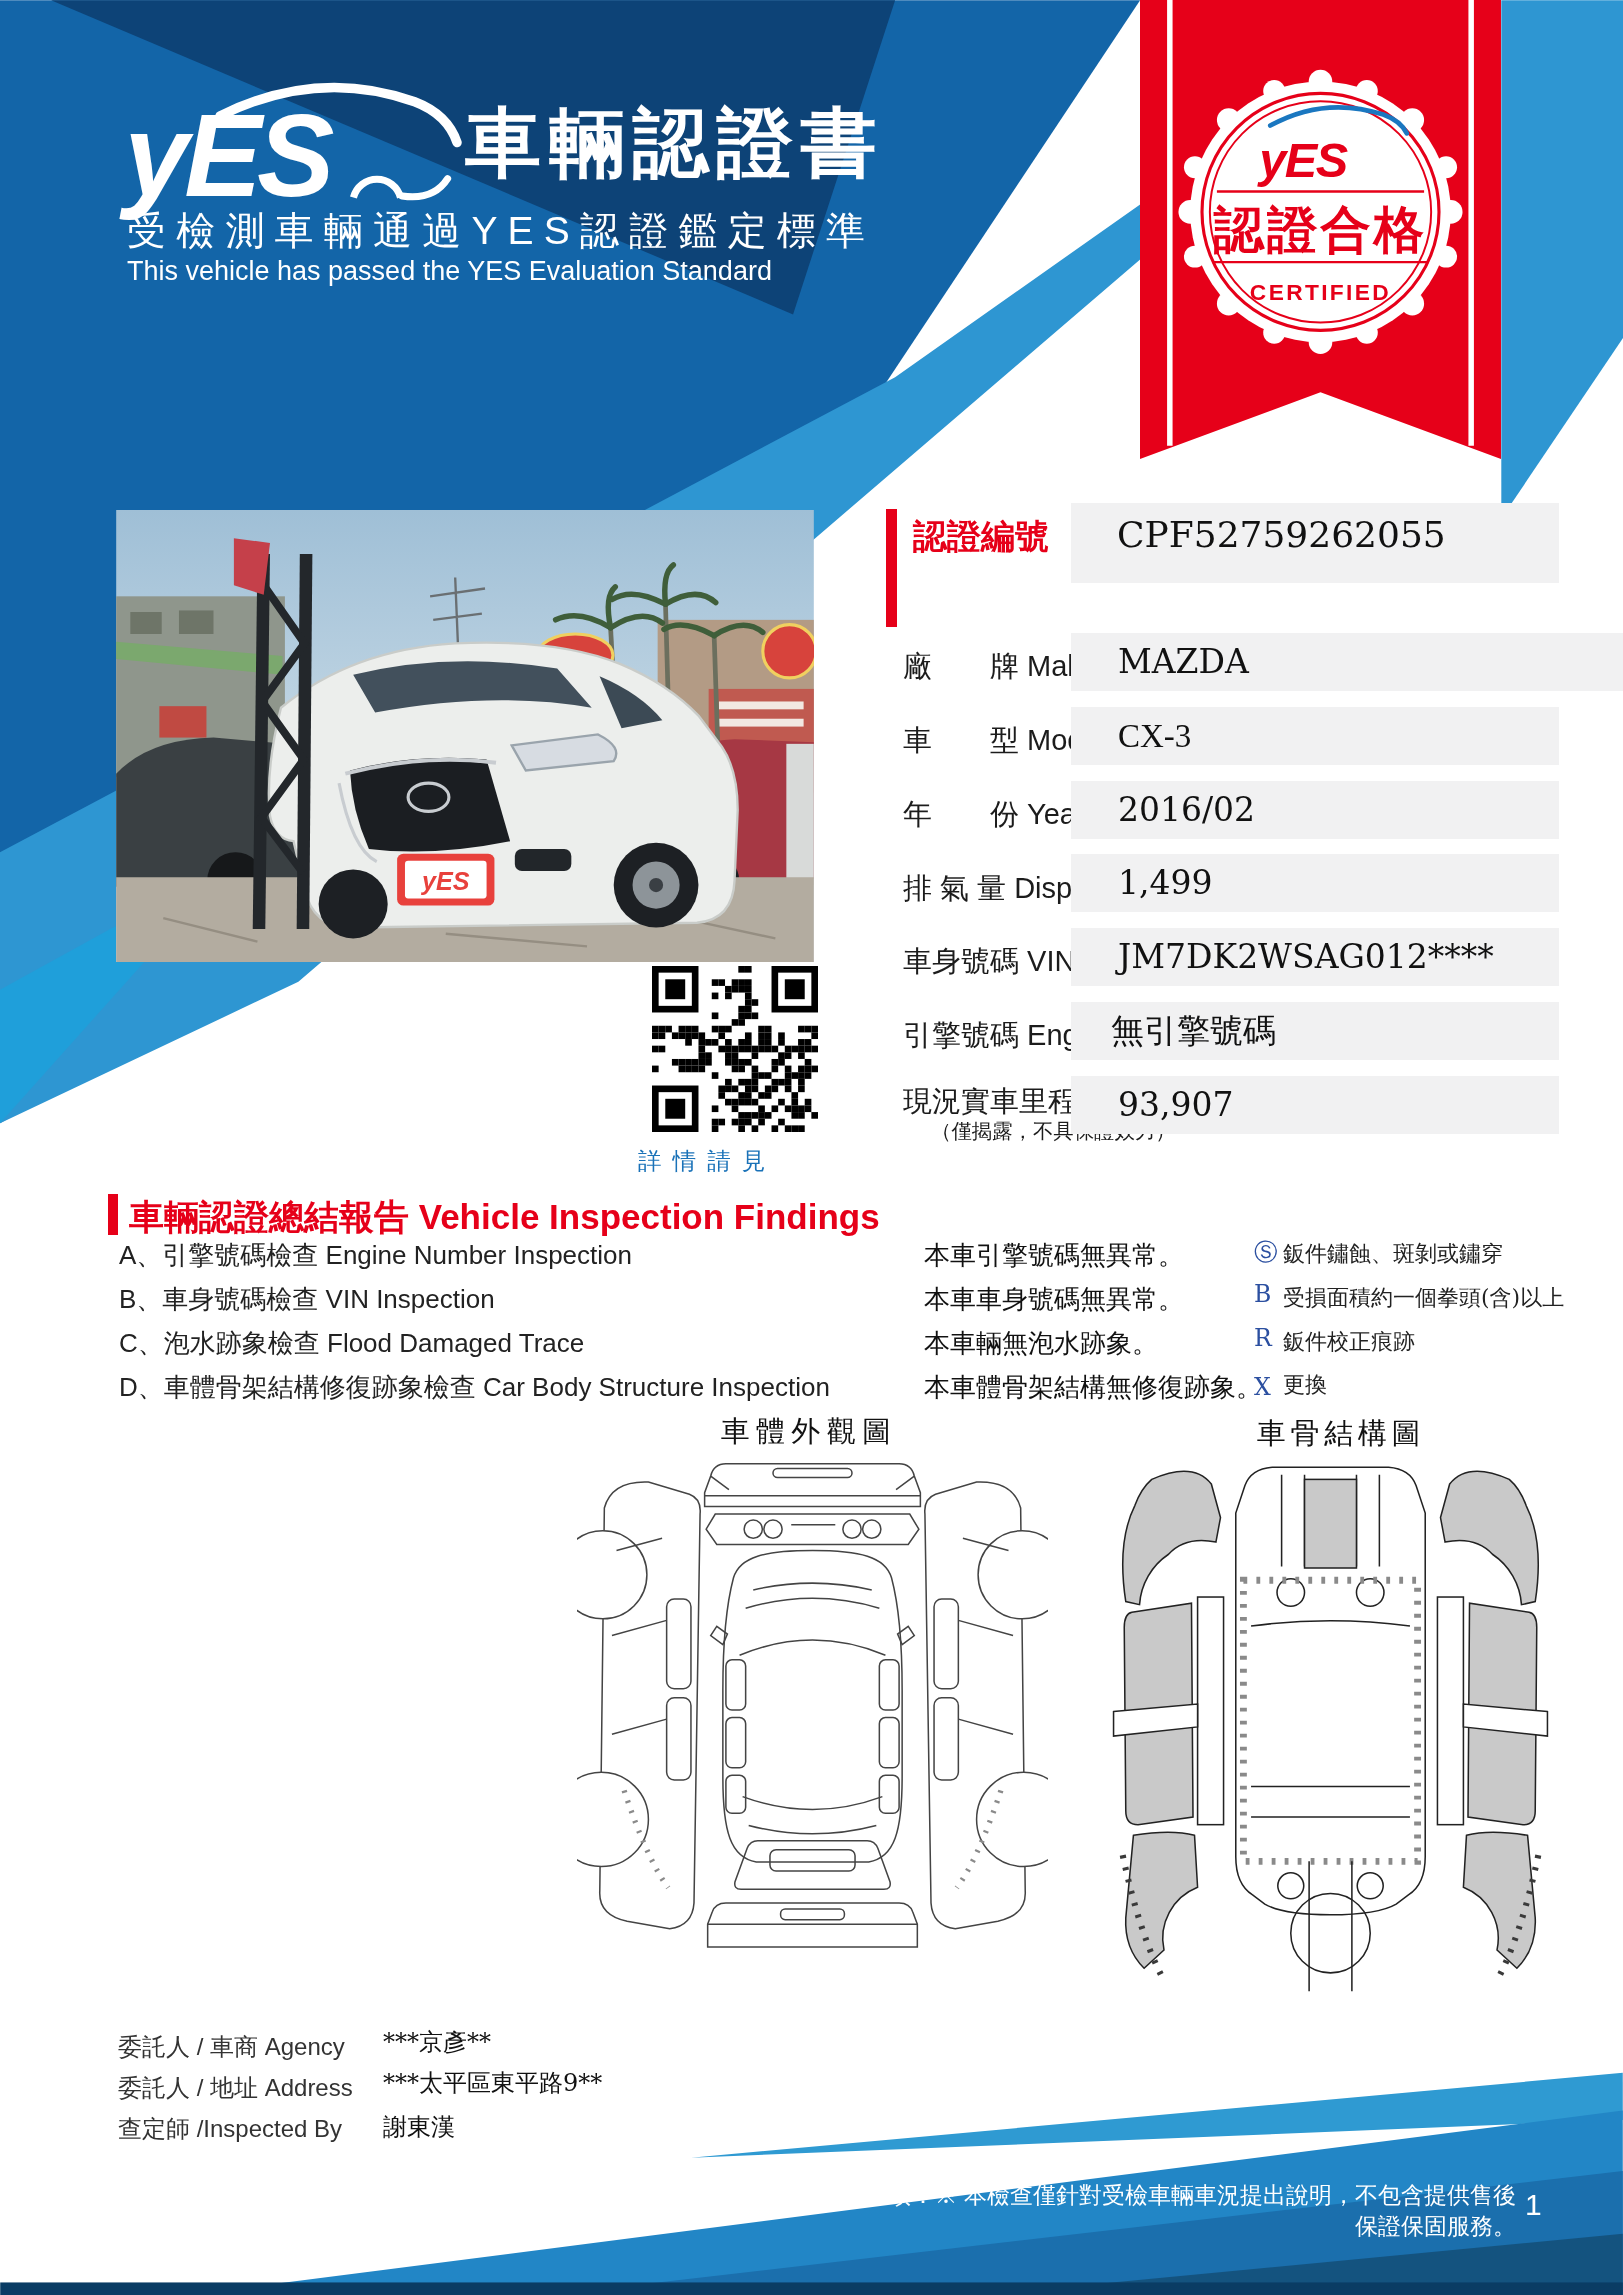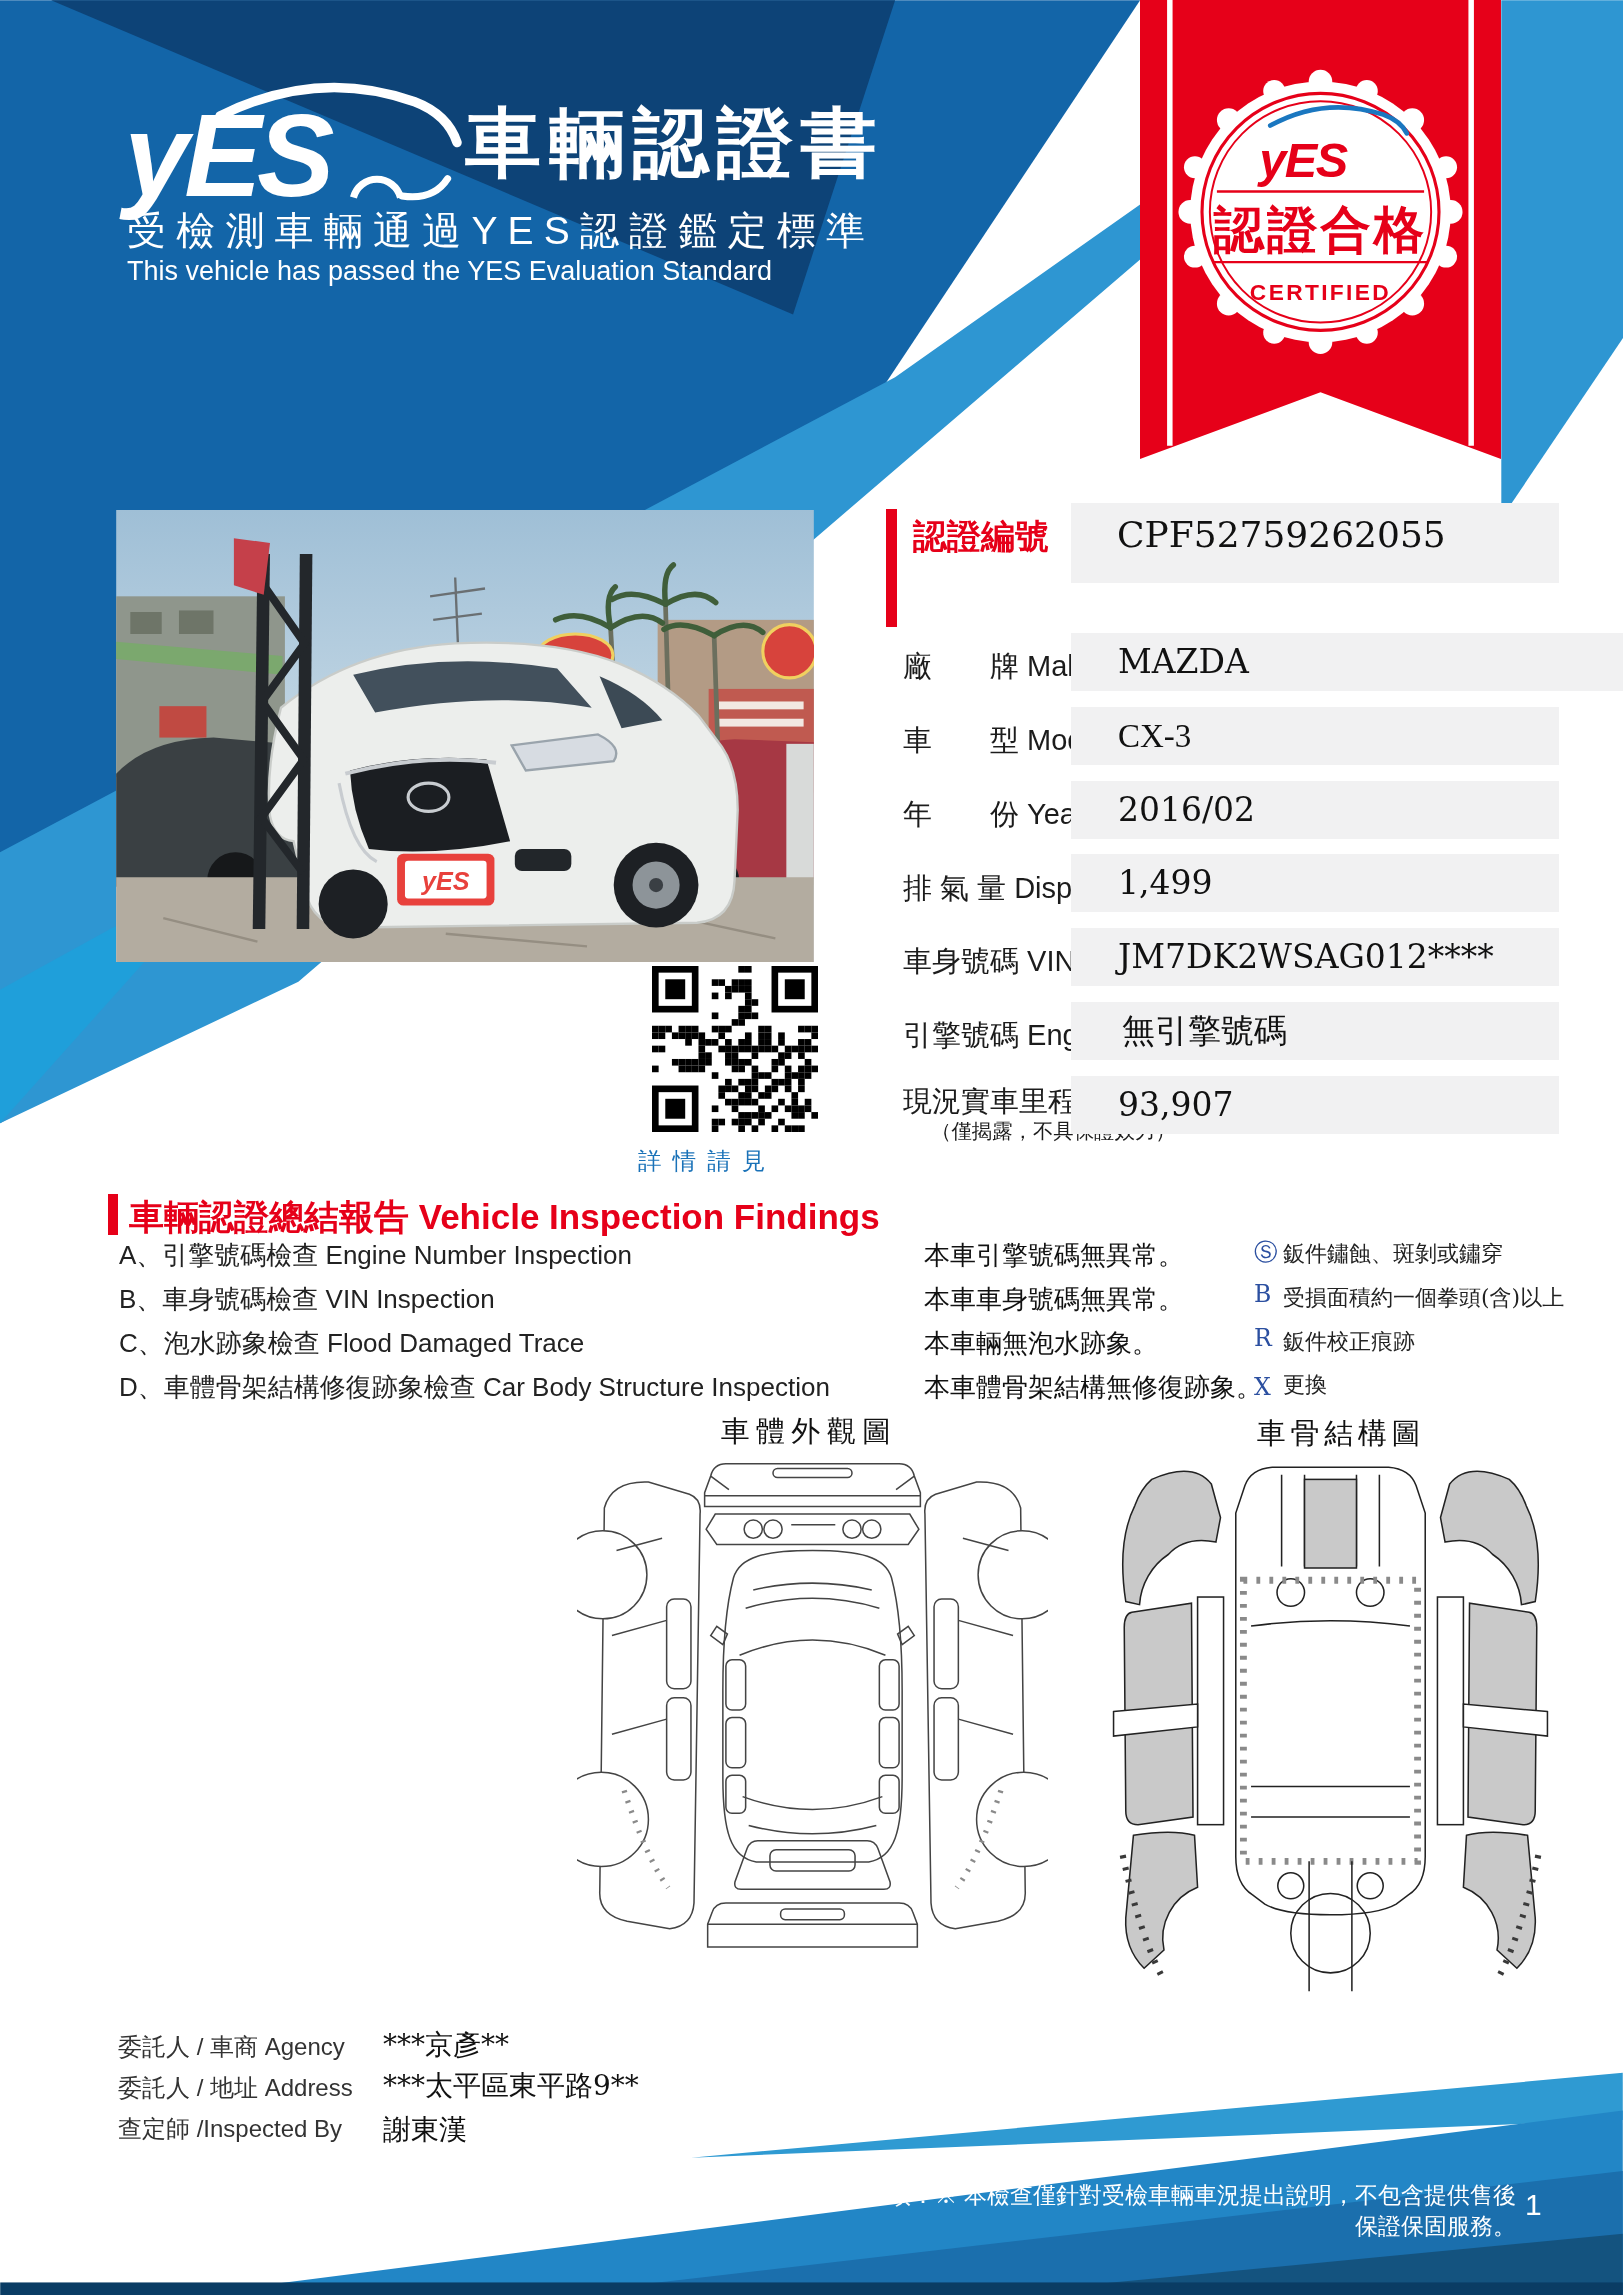--- a/index.html
+++ b/index.html
@@ -10,21 +10,21 @@
   .red{color:#e60019;}
   .serif{font-family:"DejaVu Serif",serif;}
   .valbox{background:#f1f1f2;}
   .val{font-family:"DejaVu Serif",serif;font-size:33px;color:#111;}
   .lab{font-size:29px;color:#1c1c1c;}
   .finditem{font-size:26px;color:#222;}
   .findres{font-family:"DejaVu Serif",serif;font-size:26px;color:#111;}
   .legsym{font-family:"DejaVu Serif",serif;font-size:23.6px;color:#2b4fa0;}
   .legtxt{font-family:"DejaVu Serif",serif;font-size:22px;color:#222;}
   .party-lab{font-size:24px;color:#333;}
-  .party-val{font-family:"DejaVu Serif",serif;font-size:28px;color:#111;}
+  .party-val{font-family:"DejaVu Serif",serif;font-size:24px;color:#111;}
   .note{font-size:23px;color:#fff;text-align:right;line-height:31px;}
   svg{display:block;}
 </style>
 </head>
 <body>
 
 <div class="page">
 
   <svg class="abs" style="left:0;top:0;" width="1623" height="1147" viewBox="0 0 2067 1460">
     <polygon points="0,0 1452,0 1040,620 330,1240 0,1430" fill="#1365a8"></polygon>
@@ -189,21 +189,21 @@
       <div class="val" style="padding-left:47px;line-height:58px;">1,499</div>
       </div>
 
     <div class="abs lab" style="left:903px;top:942px;">車身號碼 VIN</div>
     <div class="abs valbox" style="left:1071px;top:928px;width:488px;height:58px;">
       <div class="val" style="padding-left:47px;line-height:58px;">JM7DK2WSAG012****</div>
       </div>
 
     <div class="abs lab" style="left:903px;top:1016px;">引擎號碼 Engine Number</div>
     <div class="abs valbox" style="left:1071px;top:1002px;width:488px;height:58px;">
-      <div class="val" style="padding-left:51px;line-height:58px;">無引擎號碼</div>
+      <div class="val" style="padding-left:40px;line-height:58px;">無引擎號碼</div>
       </div>
 
     <div class="abs lab" style="left:903px;top:1082px;">現況實車里程Mileage</div>
     <div class="abs" style="left:931px;top:1117px;font-size:20.4px;color:#1c1c1c;">（僅揭露，不具保證效力）</div>
     <div class="abs valbox" style="left:1071px;top:1076px;width:488px;height:58px;">
       <div class="val" style="padding-left:47px;line-height:58px;">93,907</div>
       </div>
   </div>
 
   <svg id="qr-svg" class="abs" style="left:652px;top:966px;background:#fff;" width="166" height="166" viewBox="0 0 200 200">

